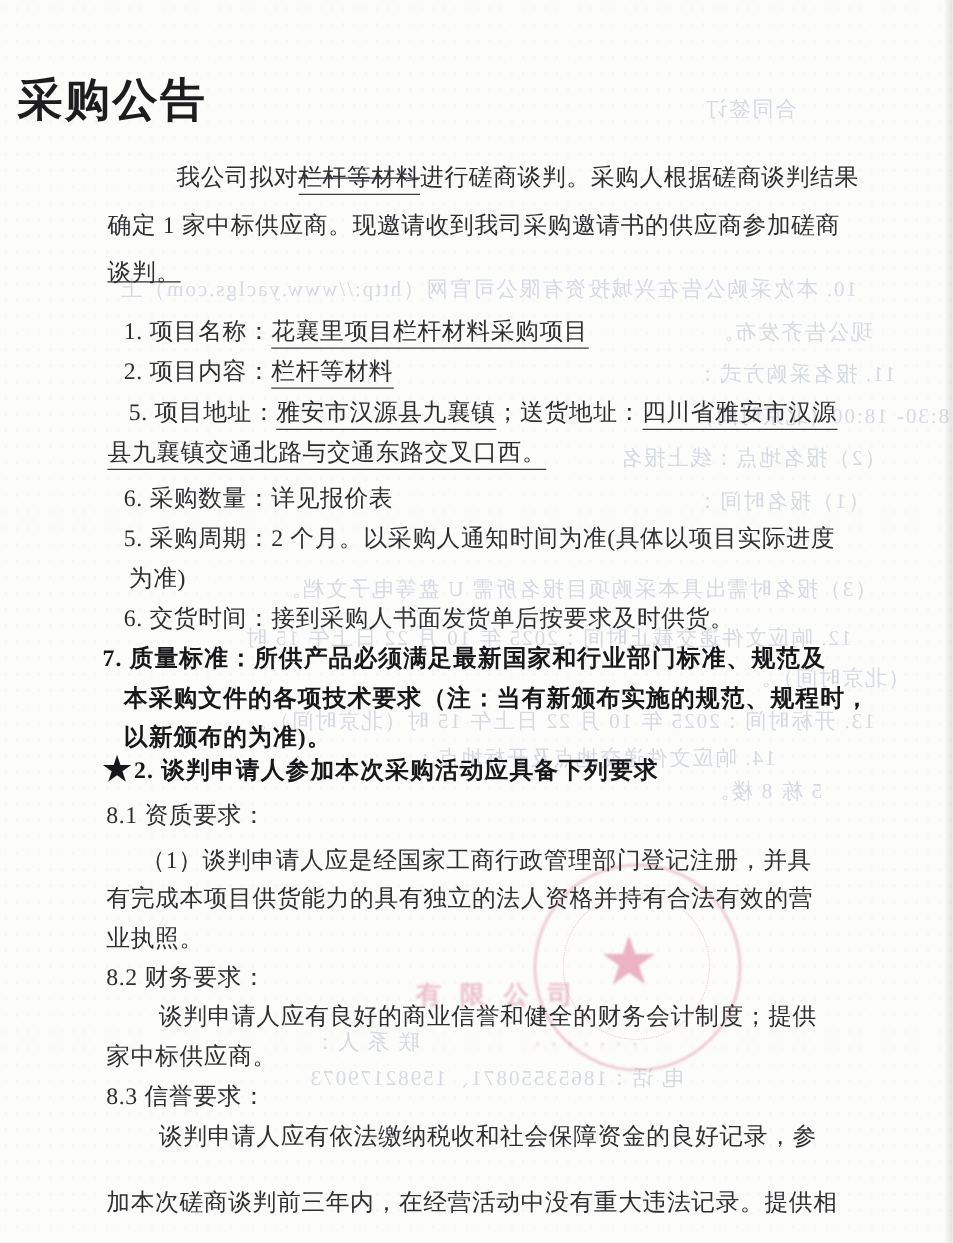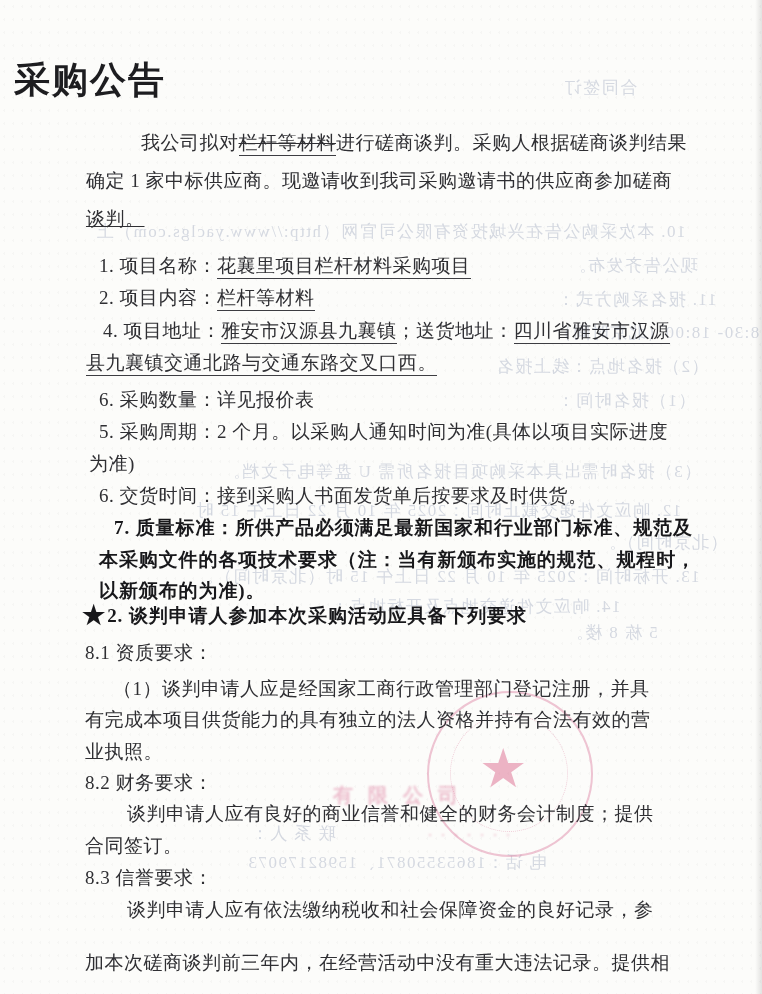--- a/index.html
+++ b/index.html
@@ -94,36 +94,36 @@
   </div>
 
   <div class="doc-title">采购公告</div>
 
   <div id="doc-lines">
       <div class="line" style="left: 141px; top: 130px;"><span>我公司拟对</span><span class="u s">栏杆等材料</span><span>进行磋商谈判。采购人根据磋商谈判结果</span></div>
       <div class="line" style="left: 86px; top: 168px;"><span>确定 1 家中标供应商。现邀请收到我司采购邀请书的供应商参加磋商</span></div>
       <div class="line" style="left: 86px; top: 206px; text-decoration: underline;"><span>谈判。</span></div>
       <div class="line" style="left: 99px; top: 253px;"><span>1. 项目名称：</span><span class="u">花襄里项目栏杆材料采购项目</span></div>
       <div class="line" style="left: 99px; top: 285px;"><span>2. 项目内容：</span><span class="u">栏杆等材料</span></div>
-      <div class="line" style="left: 103px; top: 318px;"><span>4. 项目地址：</span><span class="u">雅安市汉源县九襄镇</span><span>；送货地址：</span><span class="u">四川省雅安市汉源</span></div>
+      <div class="line" style="left: 103px; top: 318px;"><span>5. 项目地址：</span><span class="u">雅安市汉源县九襄镇</span><span>；送货地址：</span><span class="u">四川省雅安市汉源</span></div>
       <div class="line" style="left: 86px; top: 350px;"><span class="u">县九襄镇交通北路与交通东路交叉口西。</span></div>
       <div class="line" style="left: 99px; top: 387px;"><span>6. 采购数量：详见报价表</span></div>
       <div class="line" style="left: 99px; top: 419px;"><span>5. 采购周期：2 个月。以采购人通知时间为准(具体以项目实际进度</span></div>
-      <div class="line" style="left: 89px; top: 451px; text-align: right;"><span>为准)</span></div>
+      <div class="line" style="left: 103px; top: 451px; text-align: right;"><span>为准)</span></div>
       <div class="line" style="left: 99px; top: 483px;"><span>6. 交货时间：接到采购人书面发货单后按要求及时供货。</span></div>
-      <div class="line b" style="left: 114px; top: 515px;"><span>7. 质量标准：所供产品必须满足最新国家和行业部门标准、规范及</span></div>
+      <div class="line b" style="left: 82px; top: 515px;"><span>7. 质量标准：所供产品必须满足最新国家和行业部门标准、规范及</span></div>
       <div class="line b" style="left: 99px; top: 547px;"><span>本采购文件的各项技术要求（注：当有新颁布实施的规范、规程时，</span></div>
       <div class="line b" style="left: 99px; top: 578px;"><span>以新颁布的为准)。</span></div>
       <div class="line b" style="left: 82px; top: 601px;"><span class="star">★</span><span>2. 谈判申请人参加本次采购活动应具备下列要求</span></div>
       <div class="line" style="left: 85px; top: 640px;"><span>8.1 资质要求：</span></div>
       <div class="line" style="left: 113px; top: 676px;"><span>（1）谈判申请人应是经国家工商行政管理部门登记注册，并具</span></div>
       <div class="line" style="left: 85px; top: 707px;"><span>有完成本项目供货能力的具有独立的法人资格并持有合法有效的营</span></div>
       <div class="line" style="left: 85px; top: 739px;"><span>业执照。</span></div>
       <div class="line" style="left: 85px; top: 770px;"><span>8.2 财务要求：</span></div>
       <div class="line" style="left: 127px; top: 801px; text-align: right;"><span>谈判申请人应有良好的商业信誉和健全的财务会计制度；提供</span></div>
-      <div class="line" style="left: 85px; top: 833px;"><span>合同签订。</span></div>
+      <div class="line" style="left: 85px; top: 833px;"><span>家中标供应商。</span></div>
       <div class="line" style="left: 85px; top: 865px;"><span>8.3 信誉要求：</span></div>
       <div class="line" style="left: 127px; top: 897px;"><span>谈判申请人应有依法缴纳税收和社会保障资金的良好记录，参</span></div>
       <div class="line" style="left: 85px; top: 950px;"><span>加本次磋商谈判前三年内，在经营活动中没有重大违法记录。提供相</span></div>
     </div>
 
   <div class="edge-shadow"></div>
 </div>
 
 </body></html>

